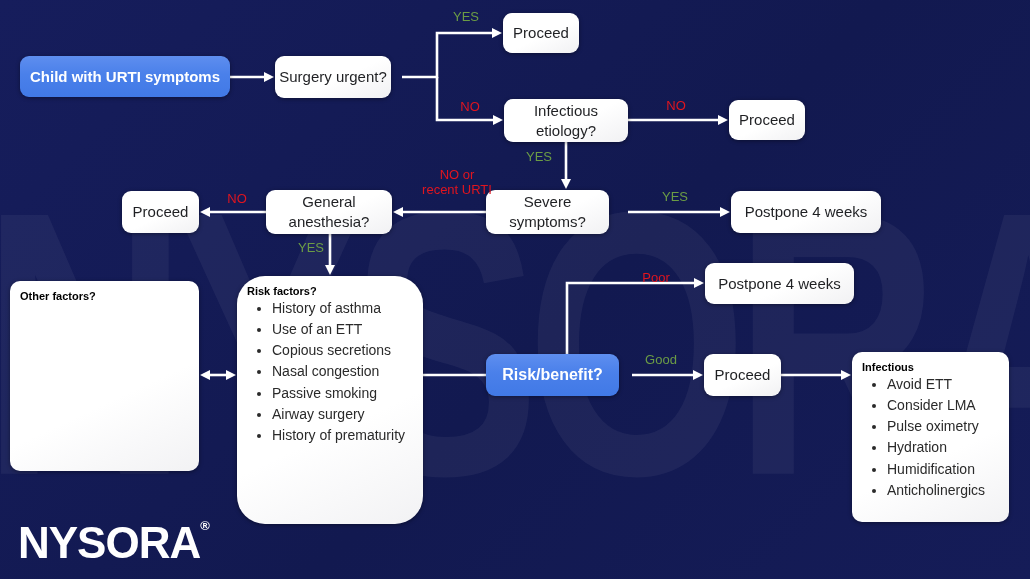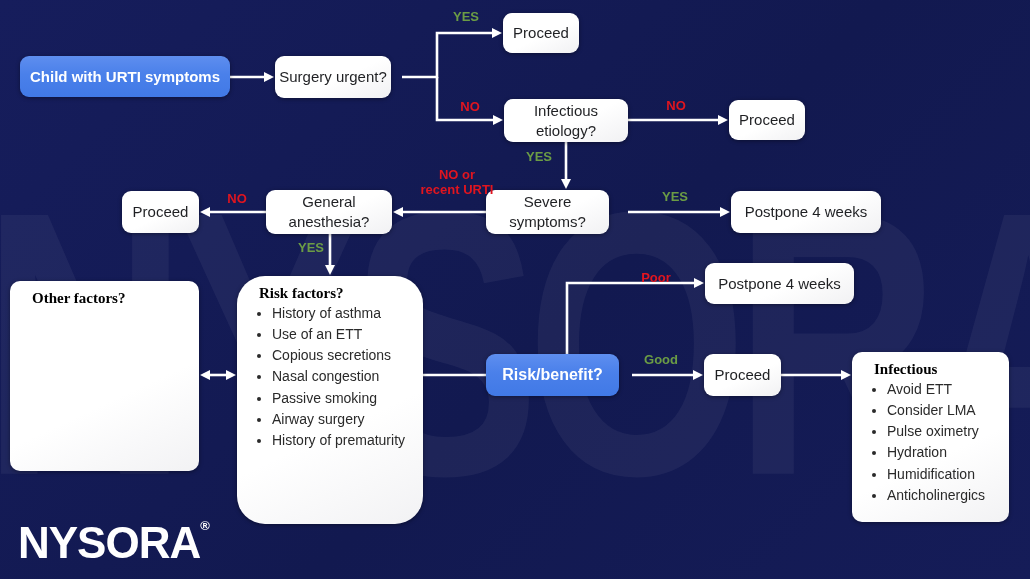--- a/index.html
+++ b/index.html
@@ -23,24 +23,24 @@
   }
   .box.blue{
     background:linear-gradient(180deg,#5e8eef 0%,#4a80ea 45%,#4179e6 100%);
     color:#fff;font-weight:700;
   }
   .panel{
     position:absolute;z-index:2;background:linear-gradient(155deg,#ffffff 60%,#f2f2f4 100%);
     border-radius:10px;color:#222;padding:9px 8px 6px 10px;
     box-shadow:0 1px 4px rgba(0,0,0,0.4);box-sizing:border-box;
   }
-  .panel h3{margin:0 0 1px 12px;font-size:15px;font-weight:700;color:#000;font-family:Liberation Serif, serif;}
+  .panel h3{margin:0 0 1px 0;font-size:11px;font-weight:700;color:#000;}
   .panel ul{margin:0;padding:0 0 0 25px;font-size:14px;color:#2a2a2a;}
   .panel li{line-height:1.51;}
-  .lbl{position:absolute;z-index:2;font-weight:700;font-size:13px;text-align:center;line-height:1.18;}
+  .lbl{position:absolute;z-index:2;font-weight:400;font-size:13px;text-align:center;line-height:1.18;}
   .lbl.green{color:#6b9c45;}
   .lbl.red{color:#e0151f;white-space:pre-line;}
   .logo{position:absolute;left:18px;top:518px;z-index:2;color:#fff;font-weight:700;
     font-size:44px;letter-spacing:-1px;}
   .logo sup{font-size:13px;font-weight:700;vertical-align:28px;letter-spacing:0;}
 </style>
 </head>
 <body>
 
 <div class="canvas">

